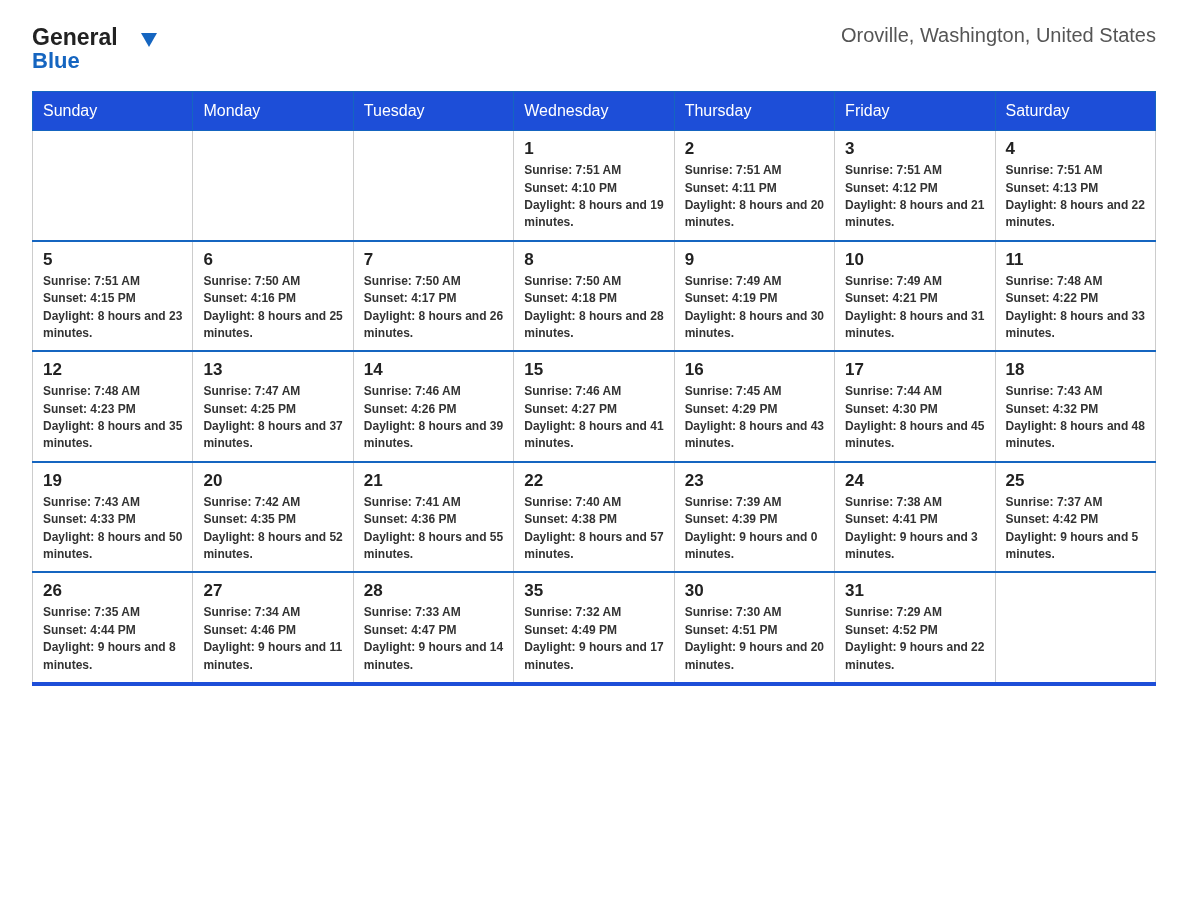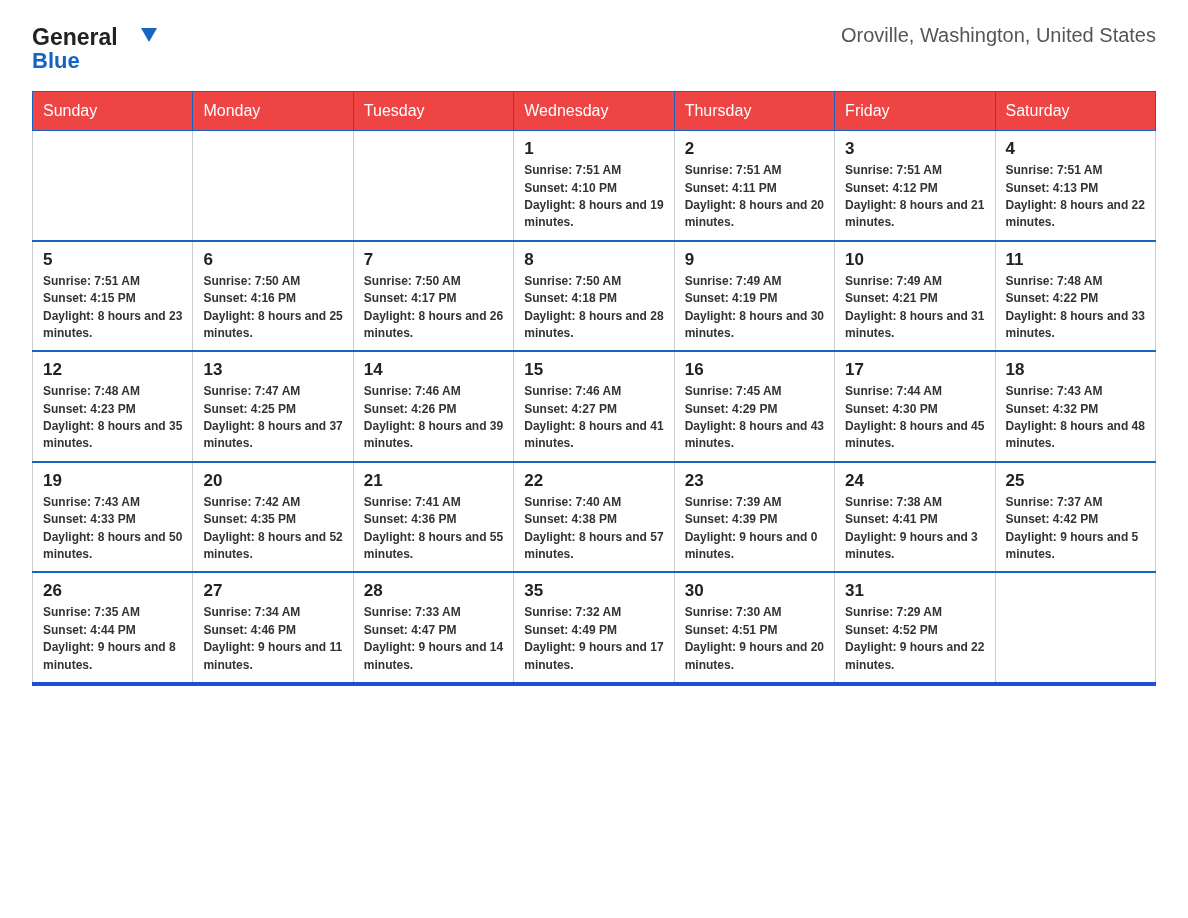--- a/index.html
+++ b/index.html
@@ -38,21 +38,21 @@
     }
     .location-title {
       font-size: 20px;
       color: #555;
     }
     .calendar {
       width: 100%;
       border-collapse: collapse;
     }
     .calendar th {
-      background-color: #ef4444;
+      background-color: #1d4ed8;
       color: #fff;
       font-size: 16px;
       font-weight: normal;
       padding: 10px 10px;
       text-align: left;
       border: 1px solid #1565c0;
     }
     .calendar td {
       vertical-align: top;
       border: 1px solid #ccc;
@@ -77,21 +77,21 @@
       color: #333;
       line-height: 1.45;
       font-weight: bold;
     }
     .empty-cell {
       background: #fff;
     }
     
     .logo-row {
       display: flex;
-      align-items: center;
+      align-items: flex-end;
       gap: 17px;
     }
     .logo-g-text {
       font-size: 23px;
       font-weight: 900;
       color: #222;
     }
   </style>
 </head>
 <body>

